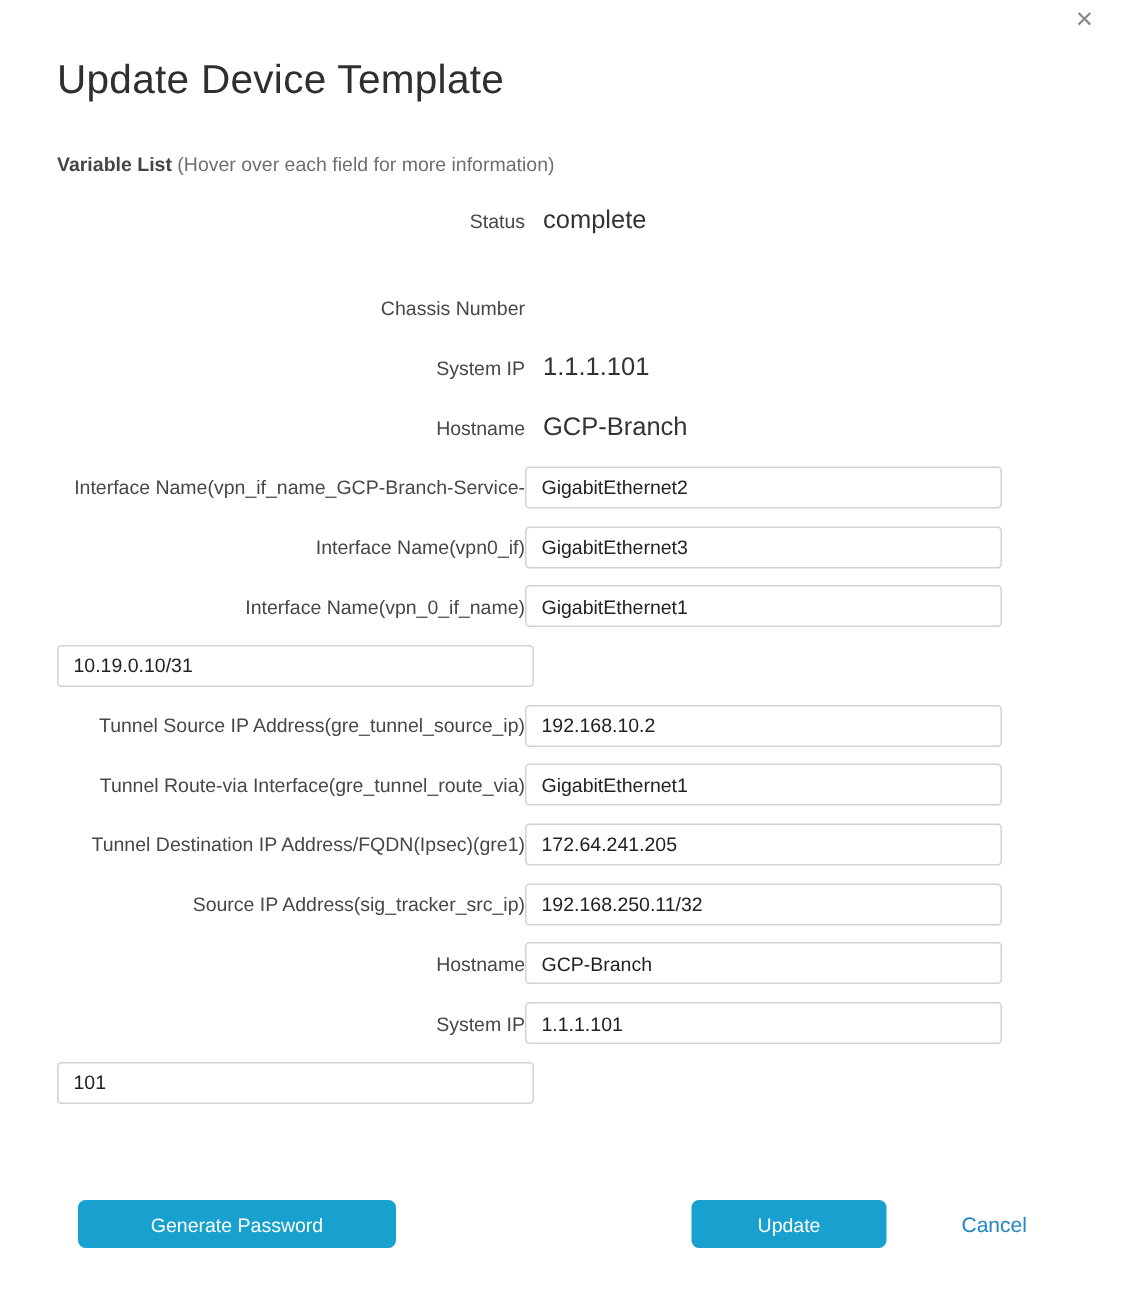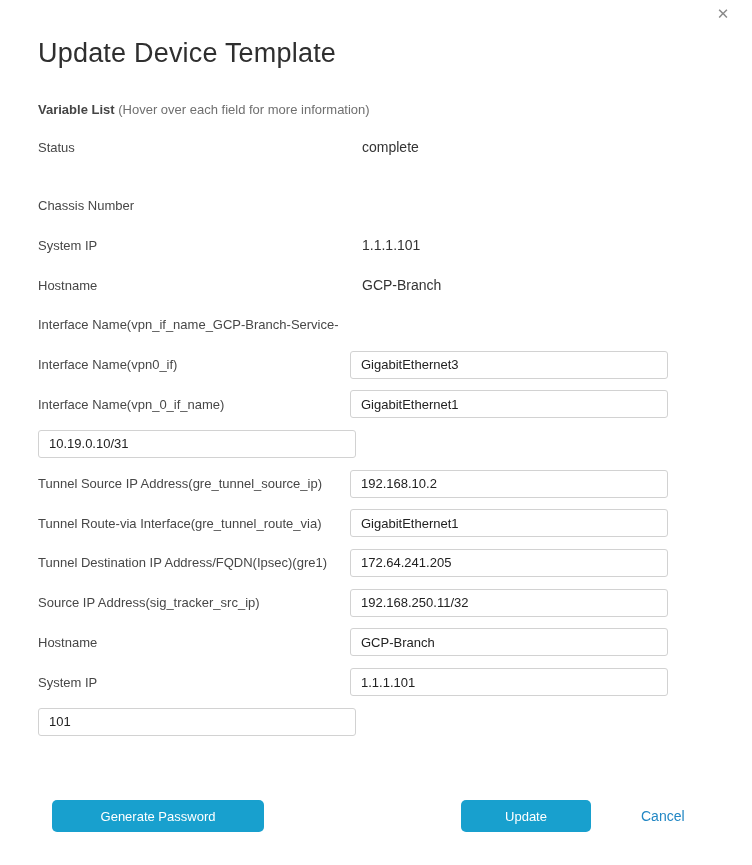--- a/index.html
+++ b/index.html
@@ -65,24 +65,25 @@
   }
   .row.input-row { height: 39.7px; }
   .row.gap-after { margin-bottom: 18px; }
   .row-label {
     flex: 0 0 312px;
     max-width: 312px;
     overflow: hidden;
     white-space: nowrap;
     font-size: 13px;
     color: #474747;
+    text-align: right;
   }
   .static-value {
     padding-left: 12px;
-    font-size: 14px;
+    font-size: 17px;
     color: #333333;
     white-space: nowrap;
   }
   .input-wrap { flex: 0 0 318px; }
   .input-wrap input {
     box-sizing: border-box;
     width: 318px;
     height: 28px;
     border: 1px solid #d2d2d2;
     border-radius: 3px;
@@ -164,20 +165,23 @@
 
     <div class="row">
       <span class="row-label">Hostname</span>
       <span class="static-value">GCP-Branch</span>
 
     </div>
 
     <div class="row input-row">
       <span class="row-label">Interface Name(vpn_if_name_GCP-Branch-Service-</span>
 
+      <span class="input-wrap">
+        <input type="text" value="GigabitEthernet2" style="">
+      </span>
     </div>
 
     <div class="row input-row">
       <span class="row-label">Interface Name(vpn0_if)</span>
 
       <span class="input-wrap">
         <input type="text" value="GigabitEthernet3" style="">
       </span>
     </div>
 

